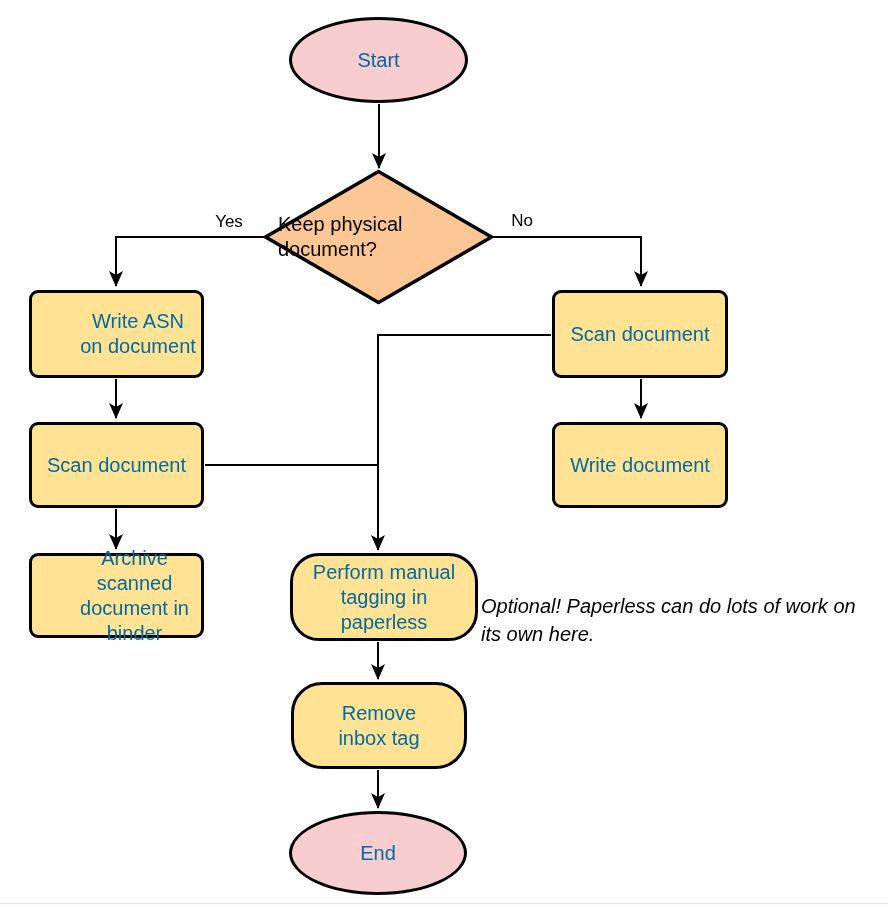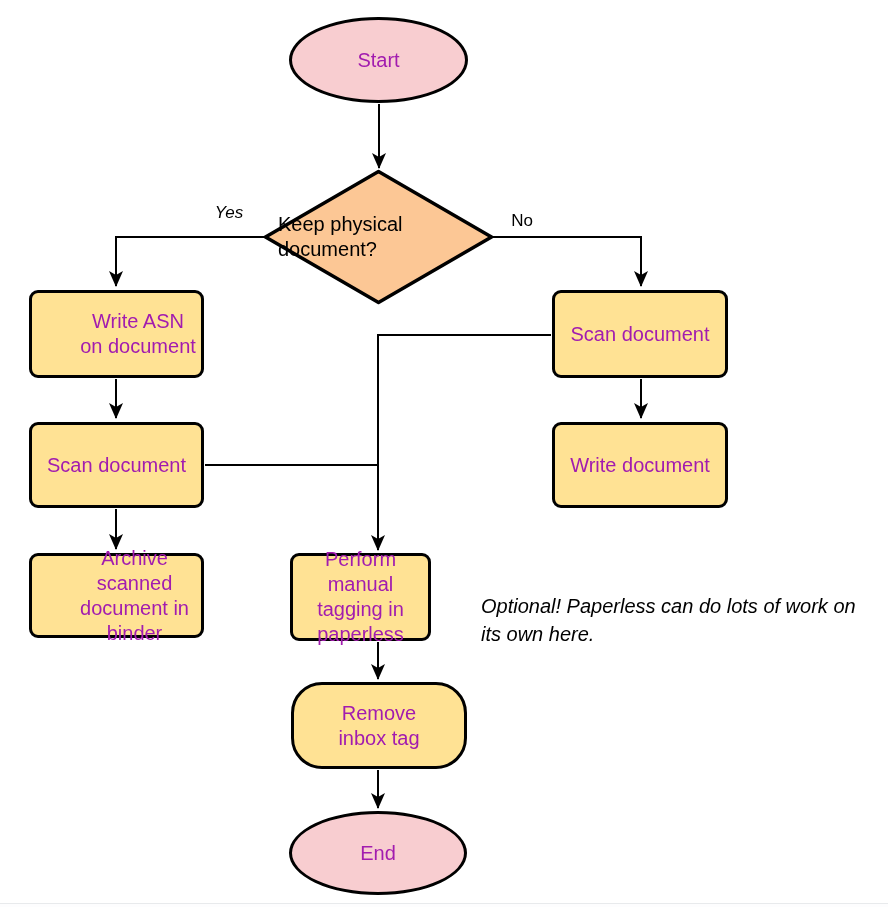--- a/index.html
+++ b/index.html
@@ -31,21 +31,21 @@
   .node {
     position: absolute;
     z-index: 2;
     display: flex;
     align-items: center;
     justify-content: center;
     text-align: center;
     font-size: 20px;
     line-height: 25px;
     white-space: pre-line;
-    color: #a21caf;
+    color: #0369a1;
   }
   .process {
     background: var(--process-fill);
     border: 3px solid var(--stroke);
     border-radius: 9px;
   }
   .terminal {
     background: var(--terminal-fill);
     border: 3px solid var(--stroke);
     border-radius: 50%;
@@ -124,30 +124,30 @@
   <div class="node process" style="left:29px; top:422px; width:175px; height:86px;">Scan document</div>
 
   <div class="node process" style="left:29px; top:553px; width:175px; height:85px;padding-left:36px;">Archive scanned
 document in
 binder</div>
 
   <div class="node process" style="left:552px; top:290px; width:176px; height:88px;">Scan document</div>
 
   <div class="node process" style="left:552px; top:422px; width:176px; height:86px;">Write document</div>
 
-  <div class="node process" style="left:290px; top:553px; width:141px; height:88px;">Perform manual
+  <div class="node process" style="left:290px; top:553px; width:188px; height:88px;border-radius:29px;">Perform manual
 tagging in
 paperless</div>
 
   <div class="node process" style="left:291px; top:682px; width:176px; height:87px;border-radius:31px;">Remove
 inbox tag</div>
 
   <div class="node terminal" style="left:289px; top:811px; width:178px; height:84px;">End</div>
 
-  <div class="edge-label" style="left:205px; top:203px; width:48px;font-style:italic;">Yes</div>
+  <div class="edge-label" style="left:205px; top:212px; width:48px;">Yes</div>
 
   <div class="edge-label" style="left:500px; top:211px; width:44px;">No</div>
 
   <div class="note" style="left:481px; top:592px; width:410px;">Optional! Paperless can do lots of work on
 its own here.</div>
 
   <div class="bottom-divider"></div>
   <div class="bottom-strip"></div>
 
 </div>

